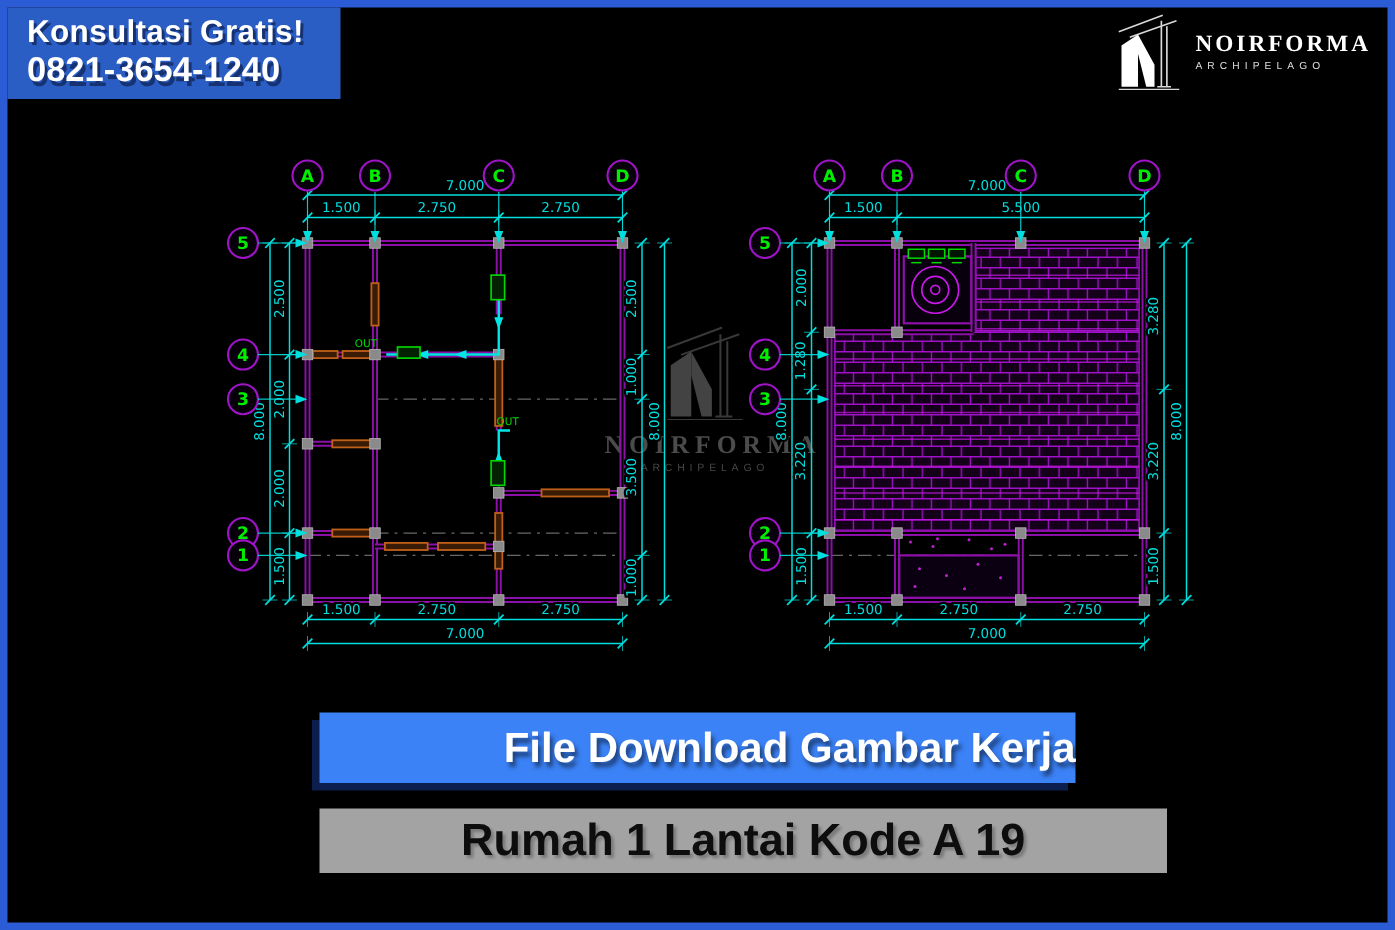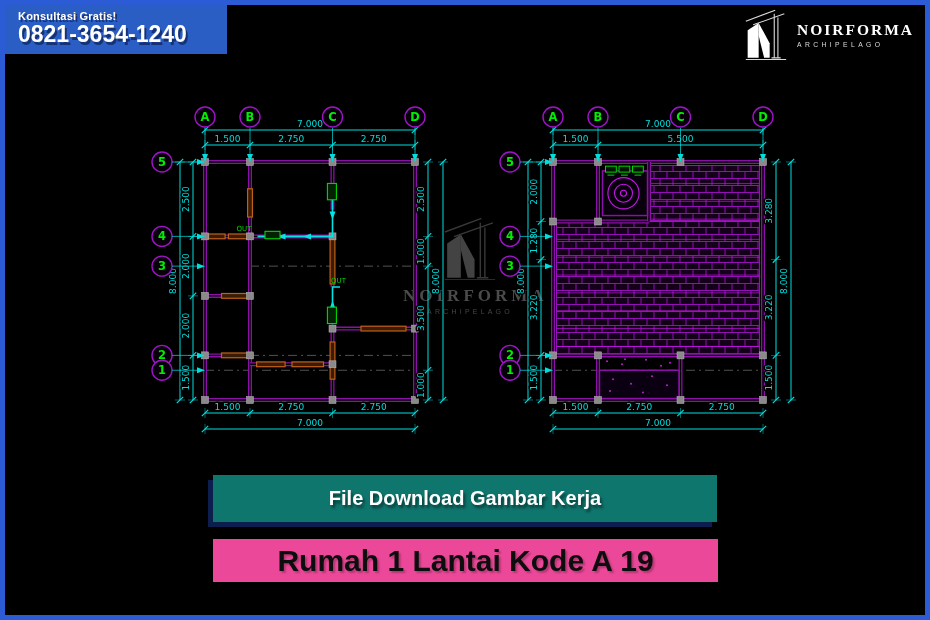--- a/index.html
+++ b/index.html
@@ -2,44 +2,44 @@
 <html><head>
 <meta charset="utf-8">
 <style>
   html,body{margin:0;padding:0;background:#000;}
   .page{position:relative;width:930px;height:620px;background:#000;overflow:hidden;
         font-family:"Liberation Sans",sans-serif;}
   .frame{position:absolute;inset:0;border:5px solid #2b5cd6;pointer-events:none;z-index:10;}
   
   .badge{position:absolute;left:5px;top:5px;width:222px;padding:5px 10px 8px 13px;
          background:#2a5ec4;color:#fff;z-index:6;box-sizing:border-box;}
-  .badge .l1{font-size:11px;font-weight:bold;letter-spacing:.2px;
+  .badge .l1{font-size:21px;font-weight:bold;letter-spacing:.2px;
              text-shadow:2px 2px 0 rgba(5,15,50,.55);}
   .badge .l2{font-size:23px;font-weight:bold;letter-spacing:0;line-height:1.05;
              text-shadow:2px 3px 0 rgba(5,15,50,.55);}
   
   .brand{position:absolute;top:8px;right:16px;display:flex;align-items:center;gap:9px;z-index:6;}
   .brand .txt{display:flex;flex-direction:column;gap:2px;}
   .brand .name{color:#fff;font-family:"Liberation Serif",serif;font-weight:bold;
                font-size:15.5px;letter-spacing:2px;}
   .brand .sub{color:#ddd;font-size:6.8px;letter-spacing:3.4px;}
   
   .watermark{position:absolute;left:403px;top:216px;width:134px;text-align:center;z-index:1;opacity:.95;}
   .watermark .name{color:#505050;font-family:"Liberation Serif",serif;font-weight:bold;
                    font-size:17px;letter-spacing:4px;margin-top:2px;}
   .watermark .sub{color:#4a4a4a;font-size:7px;letter-spacing:3.2px;margin-top:2px;}
   
   #plans{position:absolute;left:0;top:0;z-index:2;pointer-events:none;}
   
   .banner{position:absolute;text-align:center;font-weight:bold;z-index:6;box-sizing:border-box;}
   .banner-primary{left:213px;top:475px;width:504px;height:47px;line-height:47px;
-                  background:#0f766e;color:#fff;font-size:20px;
-                  box-shadow:-5px 5px 0 #0b1e4e;text-shadow:2px 3px 3px rgba(0,0,0,.5);}
-  .banner-secondary{left:213px;top:539px;width:505px;height:43px;line-height:43px;
-                    background:#ec4899;color:#0d0d0d;font-size:30px;
+                  background:#3b82f6;color:#fff;font-size:28px;
+                  box-shadow:-5px 5px 0 #0b1e4e;text-shadow:2px 3px 3px rgba(0,0,0,.5);text-align:right;}
+  .banner-secondary{left:213px;top:539px;width:565px;height:43px;line-height:43px;
+                    background:#a3a3a3;color:#0d0d0d;font-size:30px;
                     text-shadow:2px 2px 2px rgba(0,0,0,.25);}
 </style>
 </head>
 <body>
 
 <div class="page">
 
   <svg id="plans" width="930" height="620">
       <defs>
         <pattern id="tiles" width="13" height="14" patternUnits="userSpaceOnUse">

